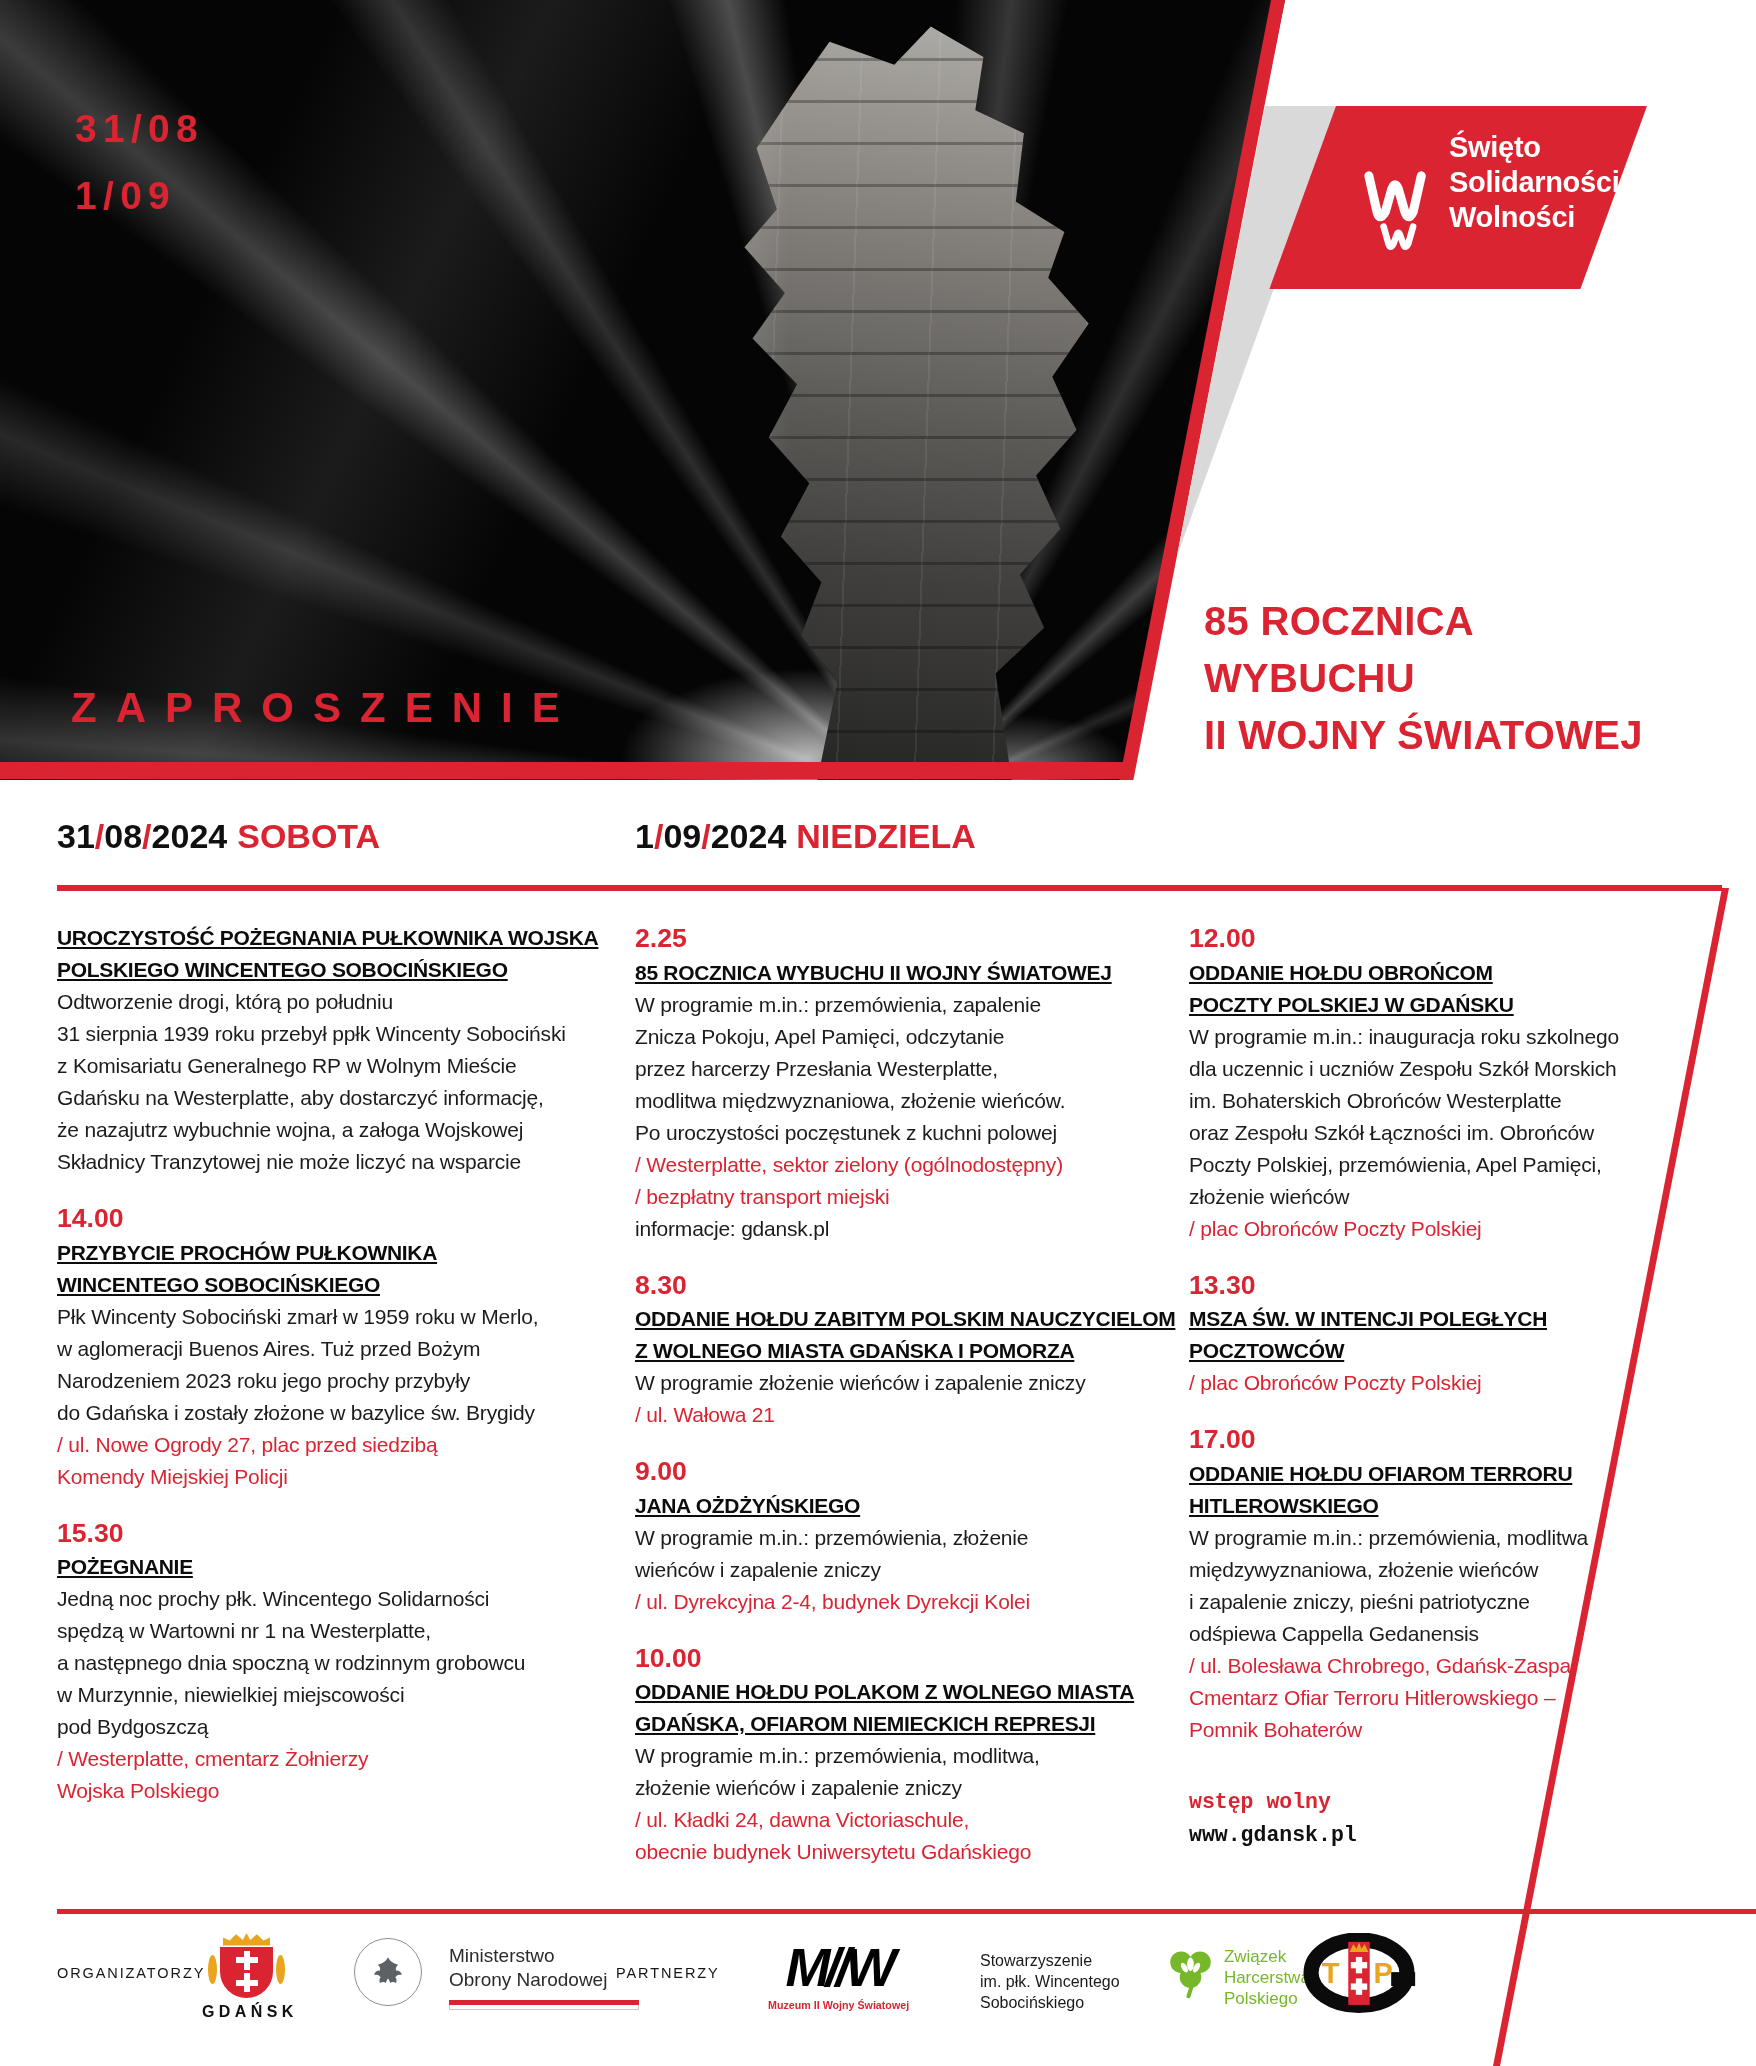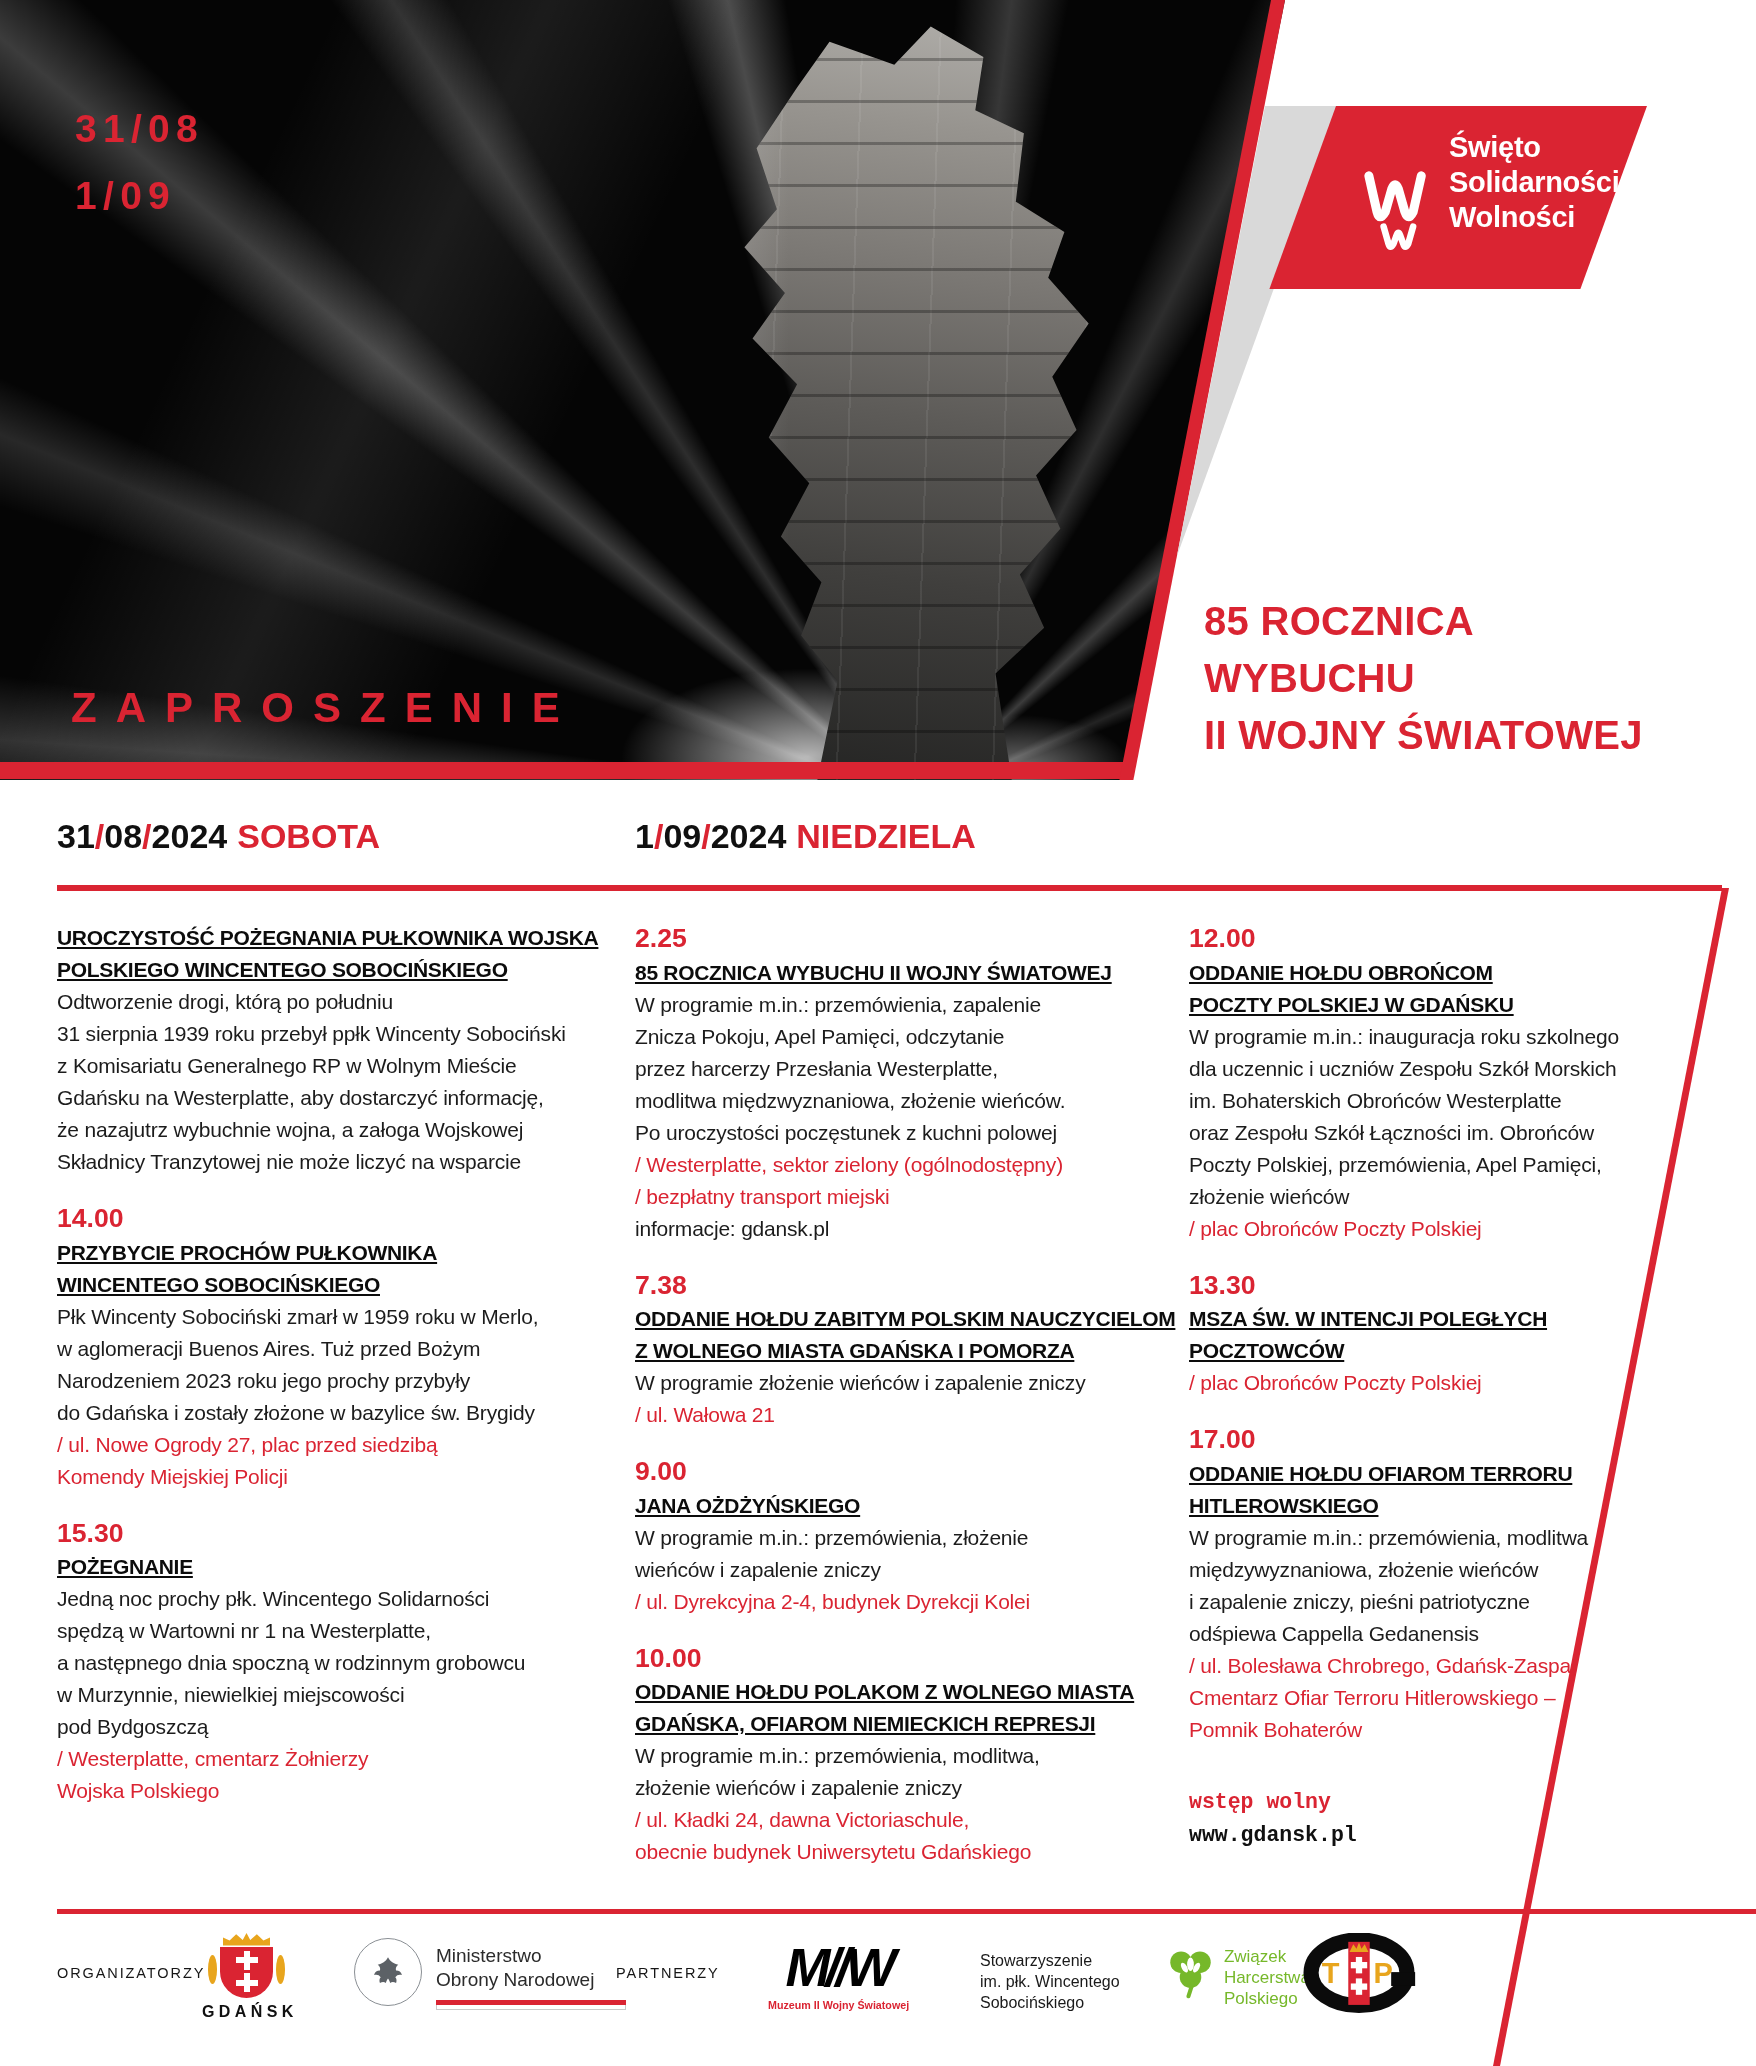--- a/index.html
+++ b/index.html
@@ -94,21 +94,21 @@
     clip-path:polygon(0 100%,0 35%,14% 60%,28% 10%,42% 55%,50% 0,58% 55%,72% 10%,86% 60%,100% 35%,100% 100%);}
   .shield{position:relative;width:53px;height:51px;margin:1.3px auto 0;background:var(--red);border-radius:0 0 26.6px 26.6px;}
   .cross{position:absolute;left:16px;width:21.5px;height:19px;}
   .cross i{position:absolute;background:#fff;}
   .cross .v{left:7.6px;top:0;width:6.3px;height:19px;}
   .cross .h{left:0;top:6.3px;width:21.5px;height:6.3px;}
   .lion{position:absolute;top:21.5px;width:8.9px;height:29px;background:#E8A51D;border-radius:50%;}
   .gdansk-label{margin-top:5px;font-size:16px;font-weight:bold;letter-spacing:4.4px;color:#101010;}
   .mon{display:flex;align-items:flex-start;}
   .mon-circle{width:66px;height:66px;border-radius:50%;background:#fff;border:1.9px solid #8a8f94;display:flex;align-items:center;justify-content:center;}
-  .mon-text{margin-left:14px;padding-top:6.3px;font-size:19px;line-height:24px;color:#2b2b2b;}
+  .mon-text{margin-left:27px;padding-top:6.3px;font-size:19px;line-height:24px;color:#2b2b2b;}
   .mon-flag{margin-top:7.6px;width:190px;}
   .mon-flag .r{height:5px;background:var(--red);}
   .mon-flag .w{height:3.8px;background:#fff;border:0.6px solid #c9c9c9;border-top:none;}
   .muzeum-mark{font-size:54px;font-weight:800;font-style:italic;letter-spacing:-5px;color:#000;line-height:54px;}
   .muzeum-caption{margin-top:5px;font-size:10.7px;font-weight:bold;color:var(--red);}
   .stow{font-size:16px;line-height:21px;color:#1a1a1a;}
   .zhp{display:flex;align-items:flex-start;}
   .zhp-text{margin-left:8.9px;color:#76B82A;font-weight:normal;font-size:17px;line-height:21px;}
 </style>
 </head>
@@ -200,21 +200,21 @@
       <div class="ln">W programie m.in.: przemówienia, zapalenie</div>
       <div class="ln">Znicza Pokoju, Apel Pamięci, odczytanie</div>
       <div class="ln">przez harcerzy Przesłania Westerplatte,</div>
       <div class="ln">modlitwa międzwyznaniowa, złożenie wieńców.</div>
       <div class="ln">Po uroczystości poczęstunek z kuchni polowej</div>
       <div class="ln loc">/ Westerplatte, sektor zielony (ogólnodostępny)</div>
       <div class="ln loc">/ bezpłatny transport miejski</div>
       <div class="ln">informacje: gdansk.pl</div>
     </div>
     <div class="ev">
-      <div class="ev-time">7.38</div>
+      <div class="ev-time">8.30</div>
       <div class="ln title">ODDANIE HOŁDU ZABITYM POLSKIM NAUCZYCIELOM</div>
       <div class="ln title">Z WOLNEGO MIASTA GDAŃSKA I POMORZA</div>
       <div class="ln">W programie złożenie wieńców i zapalenie zniczy</div>
       <div class="ln loc">/ ul. Wałowa 21</div>
     </div>
     <div class="ev">
       <div class="ev-time">9.00</div>
       <div class="ln title">JANA OŻDŻYŃSKIEGO</div>
       <div class="ln">W programie m.in.: przemówienia, złożenie</div>
       <div class="ln">wieńców i zapalenie zniczy</div>

